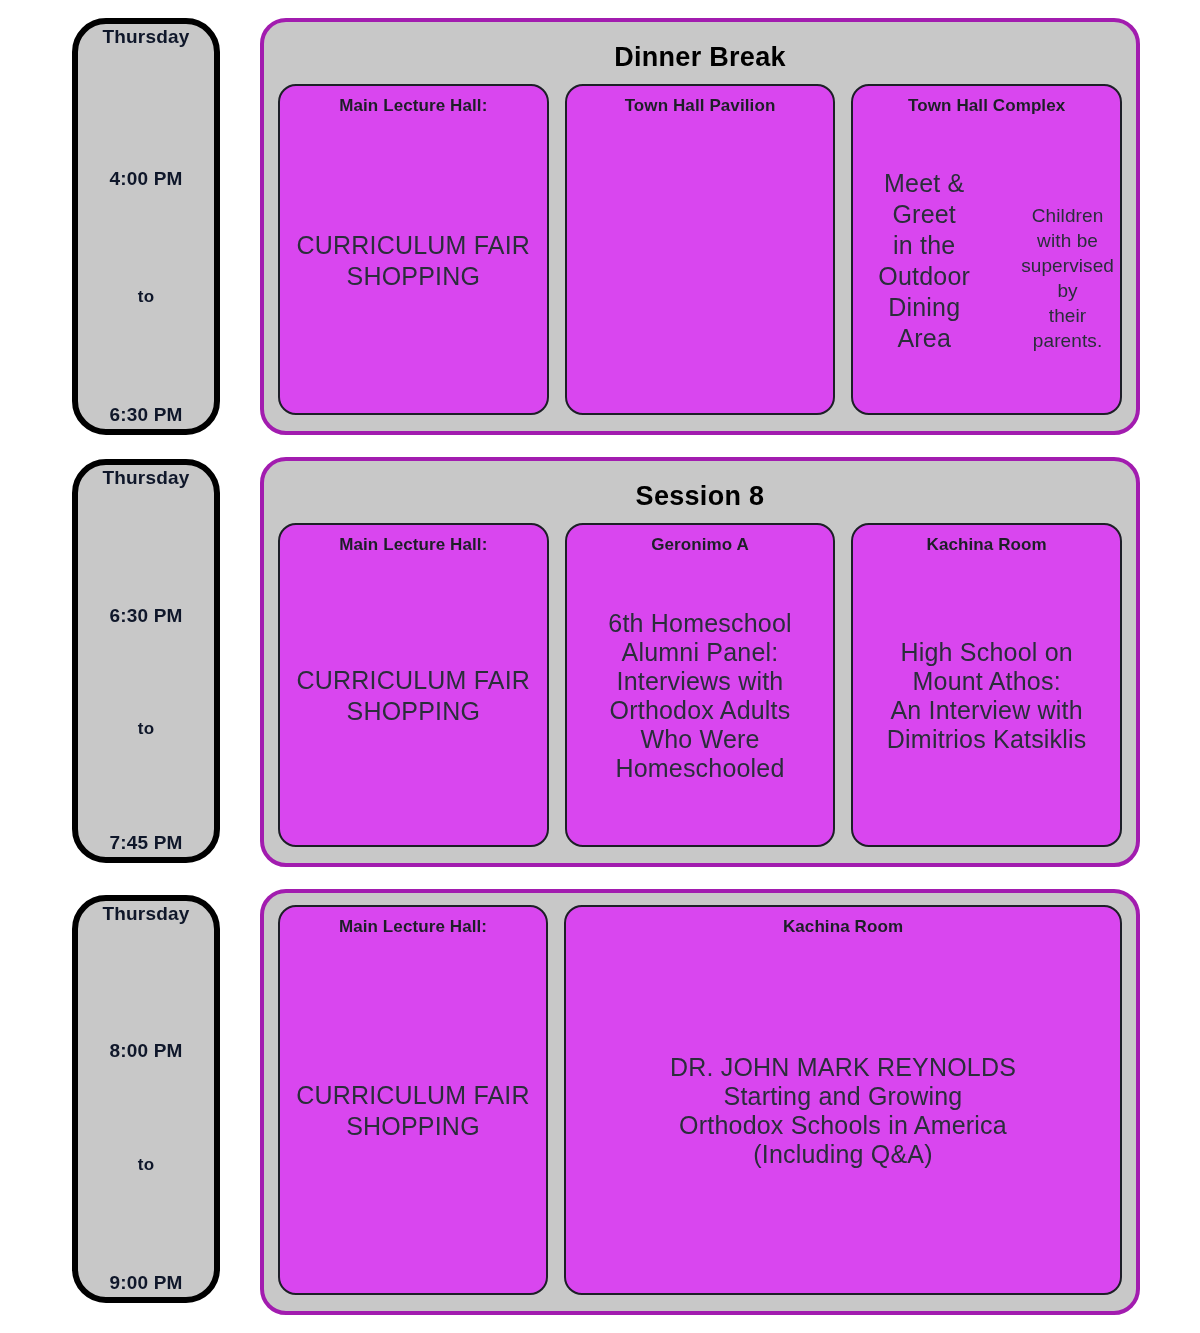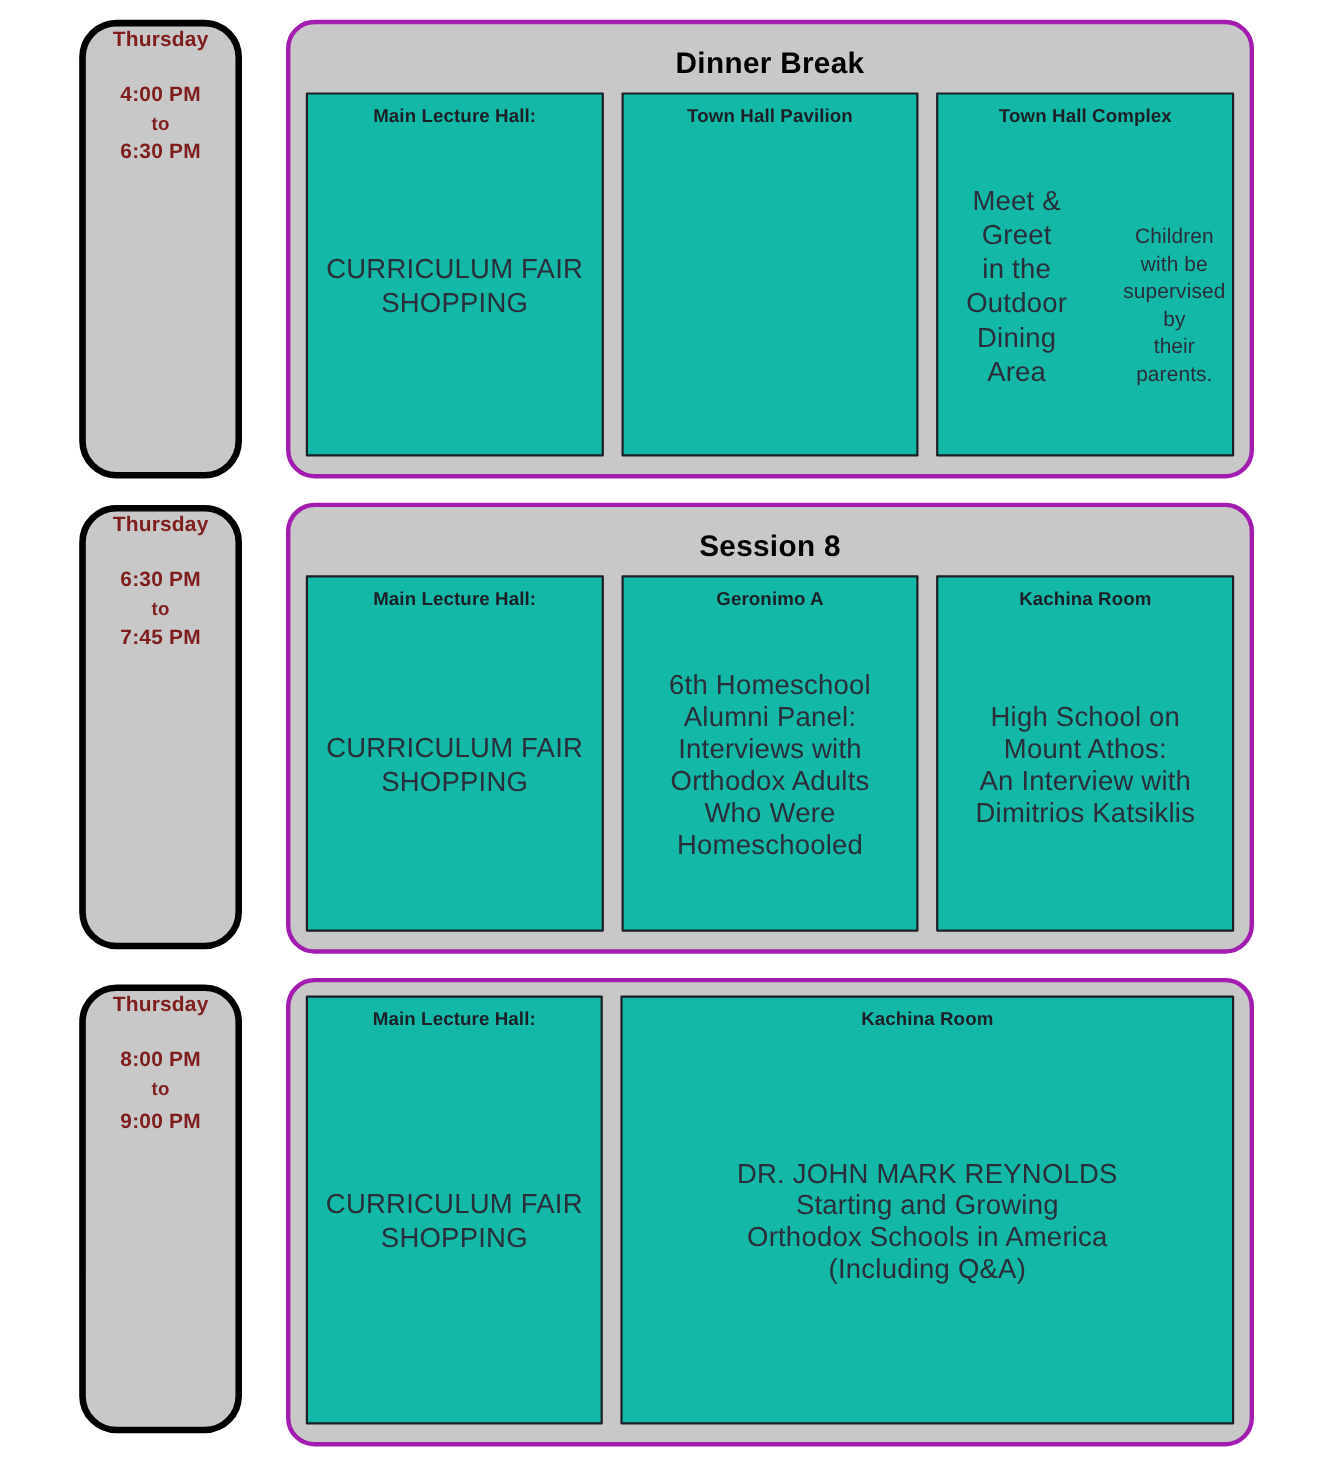--- a/index.html
+++ b/index.html
@@ -37,23 +37,23 @@
   
   .time-pill {
     flex: 0 0 148px;
     background: #c8c8c8;
     border: 6px solid #000000;
     border-radius: 34px;
     box-sizing: border-box;
     display: flex;
     flex-direction: column;
     align-items: center;
-    justify-content: flex-start;
-    text-align: center;
-    color: #7f1d1d;
+    justify-content: space-between;
+    text-align: center;
+    color: #0f172a;
     font-weight: bold;
     letter-spacing: 0.2px;
   }
   .row-dinner   .time-pill { margin-bottom: 0px; }
   .row-session8 .time-pill { margin: 2px 0 4px 0; }
   .row-session9 .time-pill { margin: 6px 0 12px 0; }
 
   .time-day {
     font-size: 19px;
     line-height: 26px;
@@ -94,23 +94,23 @@
 
   .cards {
     flex: 1 1 auto;
     display: flex;
     gap: 16px;
     align-items: stretch;
     min-height: 0;
   }
 
   .card {
-    background: #14b8a6;
+    background: #d946ef;
     border: 2px solid #1d1f27;
-    border-radius: 1px;
+    border-radius: 18px;
     box-sizing: border-box;
     display: flex;
     flex-direction: column;
     align-items: center;
     padding: 8px 6px 10px 6px;
     min-width: 0;
   }
   .card-eq { flex: 1 1 0; }
   .card-narrow { flex: 0 0 270px; }
   .card-wide { flex: 1 1 auto; }

